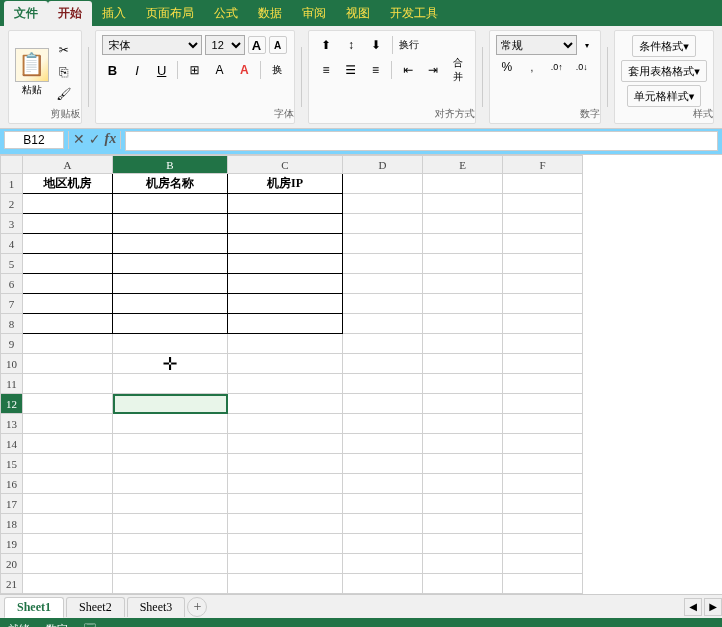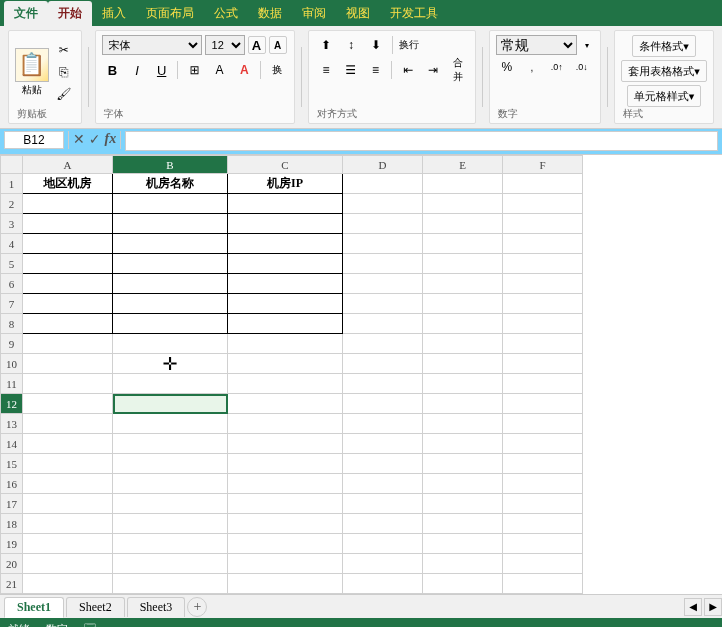--- a/index.html
+++ b/index.html
@@ -6,32 +6,32 @@
     body { font-family: 'SimSun', '宋体', serif; font-size: 12px; background: #f0f0f0; width: 722px; height: 627px; overflow: hidden; }
 
     
     .ribbon-tabs { background: #217346; display: flex; align-items: flex-end; padding-left: 4px; height: 26px; }
     .ribbon-tab { color: #fde047; font-size: 12px; padding: 4px 10px; cursor: pointer; border-radius: 3px 3px 0 0; }
     .ribbon-tab.active { background: #f0f0f0; color: #217346; font-weight: bold; }
 
     
     .ribbon { background: #f0f0f0; border-bottom: 1px solid #ccc; padding: 4px 8px; display: flex; gap: 4px; align-items: stretch; min-height: 90px; }
     .ribbon-group { border: 1px solid #ddd; border-radius: 2px; padding: 2px 6px; display: flex; flex-direction: column; align-items: center; min-width: 60px; background: #fafafa; position: relative; }
-    .ribbon-group-title { font-size: 10px; color: #666; position: absolute; bottom: 2px; left: 8px; right: 0; text-align: left; }
+    .ribbon-group-title { font-size: 10px; color: #666; position: absolute; bottom: 2px; left: 8px; right: 0; text-align: right; }
     .ribbon-group-content { display: flex; flex-direction: row; align-items: center; flex: 1; gap: 3px; padding-bottom: 14px; padding-top: 4px; }
 
     
     .font-group-content { display: flex; flex-direction: column; gap: 2px; padding-bottom: 14px; padding-top: 2px; }
     .font-row { display: flex; align-items: center; gap: 3px; }
     .font-selector { width: 100px; height: 20px; font-size: 11px; border: 1px solid #aaa; padding: 0 2px; }
     .font-size-selector { width: 40px; height: 20px; font-size: 11px; border: 1px solid #aaa; padding: 0 2px; }
     .small-btn { width: 18px; height: 18px; background: #fafafa; border: 1px solid #ccc; cursor: pointer; font-size: 11px; font-weight: bold; display: inline-flex; align-items: center; justify-content: center; border-radius: 2px; }
 
     
-    .number-selector { width: 82px; height: 20px; font-size: 14px; border: 1px solid #aaa; }
+    .number-selector { width: 82px; height: 20px; font-size: 11px; border: 1px solid #aaa; }
     .style-btn { height: 22px; padding: 0 6px; font-size: 11px; border: 1px solid #ccc; background: #fafafa; cursor: pointer; border-radius: 2px; white-space: nowrap; }
 
     
     .formula-bar { background: #7dd3fc; border-bottom: 1px solid #ccc; display: flex; align-items: flex-start; padding: 2px 4px; gap: 4px; height: 26px; }
     .cell-ref { width: 60px; border: 1px solid #ccc; padding: 1px 4px; font-size: 12px; text-align: center; background: white; }
     .formula-divider { width: 1px; background: #ccc; height: 18px; }
     .formula-icon { cursor: pointer; font-size: 14px; color: #555; }
     .formula-input { flex: 1; border: none; background: white; border: 1px solid #ccc; padding: 1px 4px; font-size: 12px; height: 20px; }
 
     

